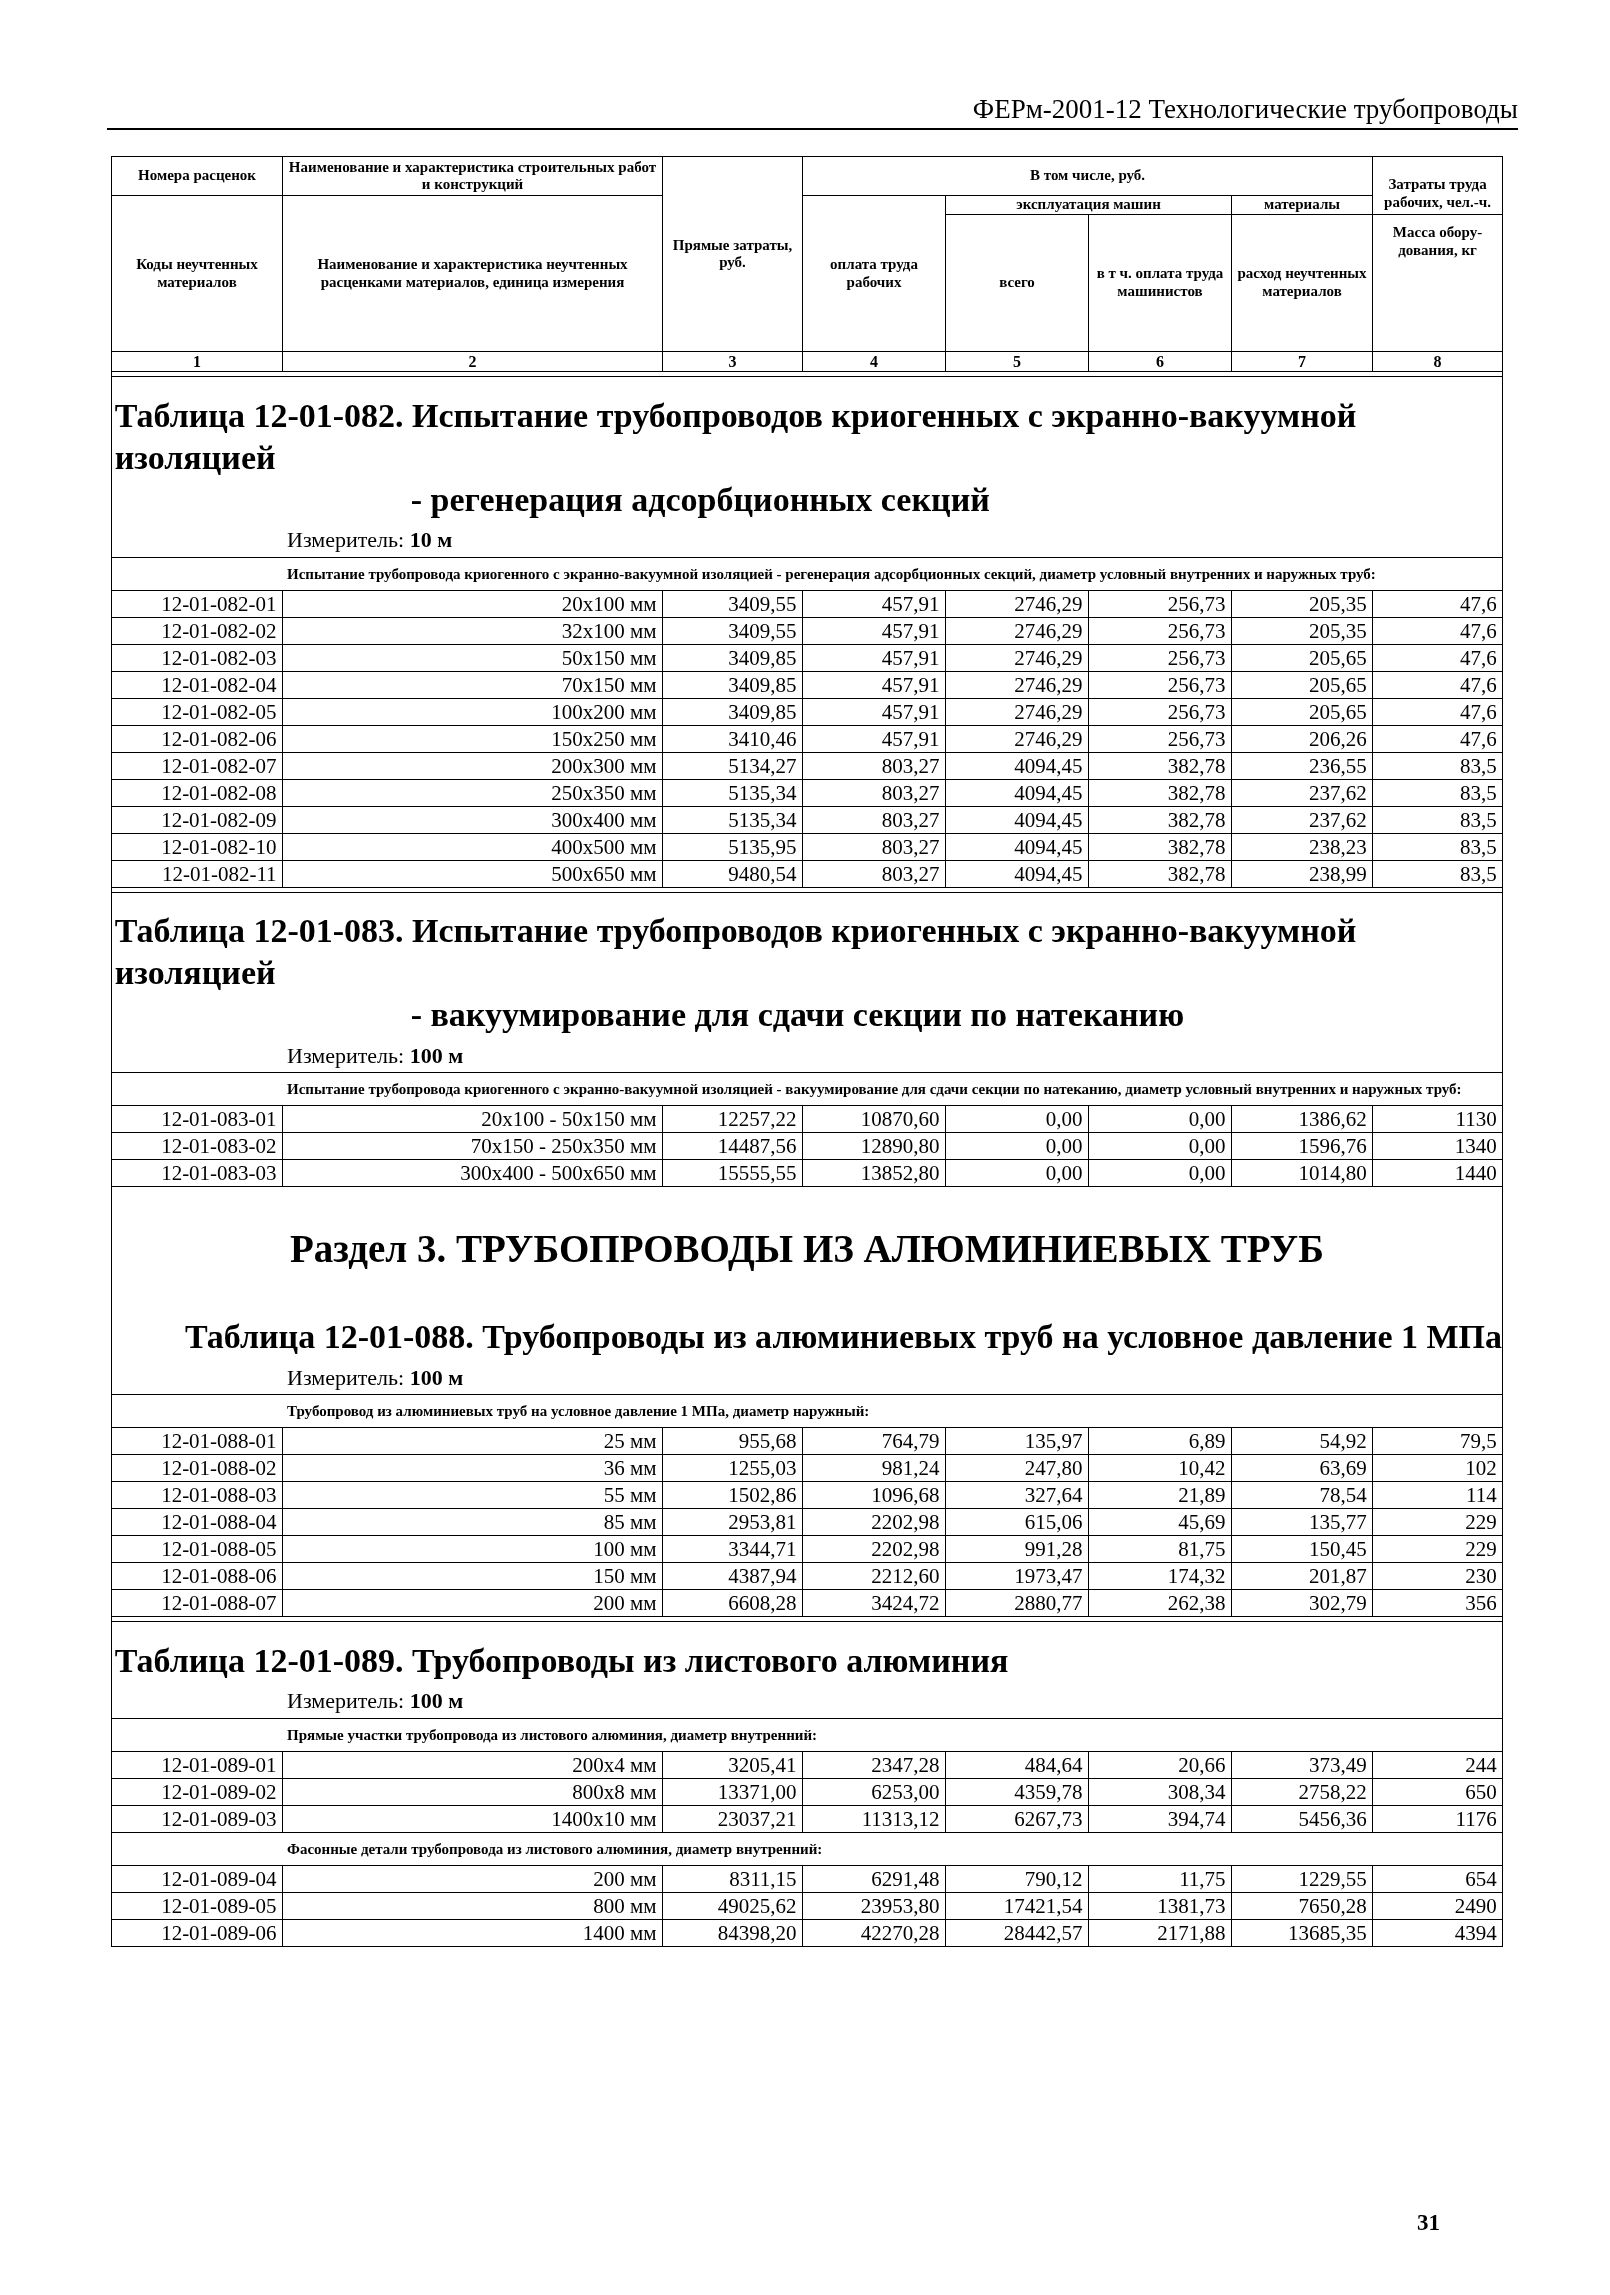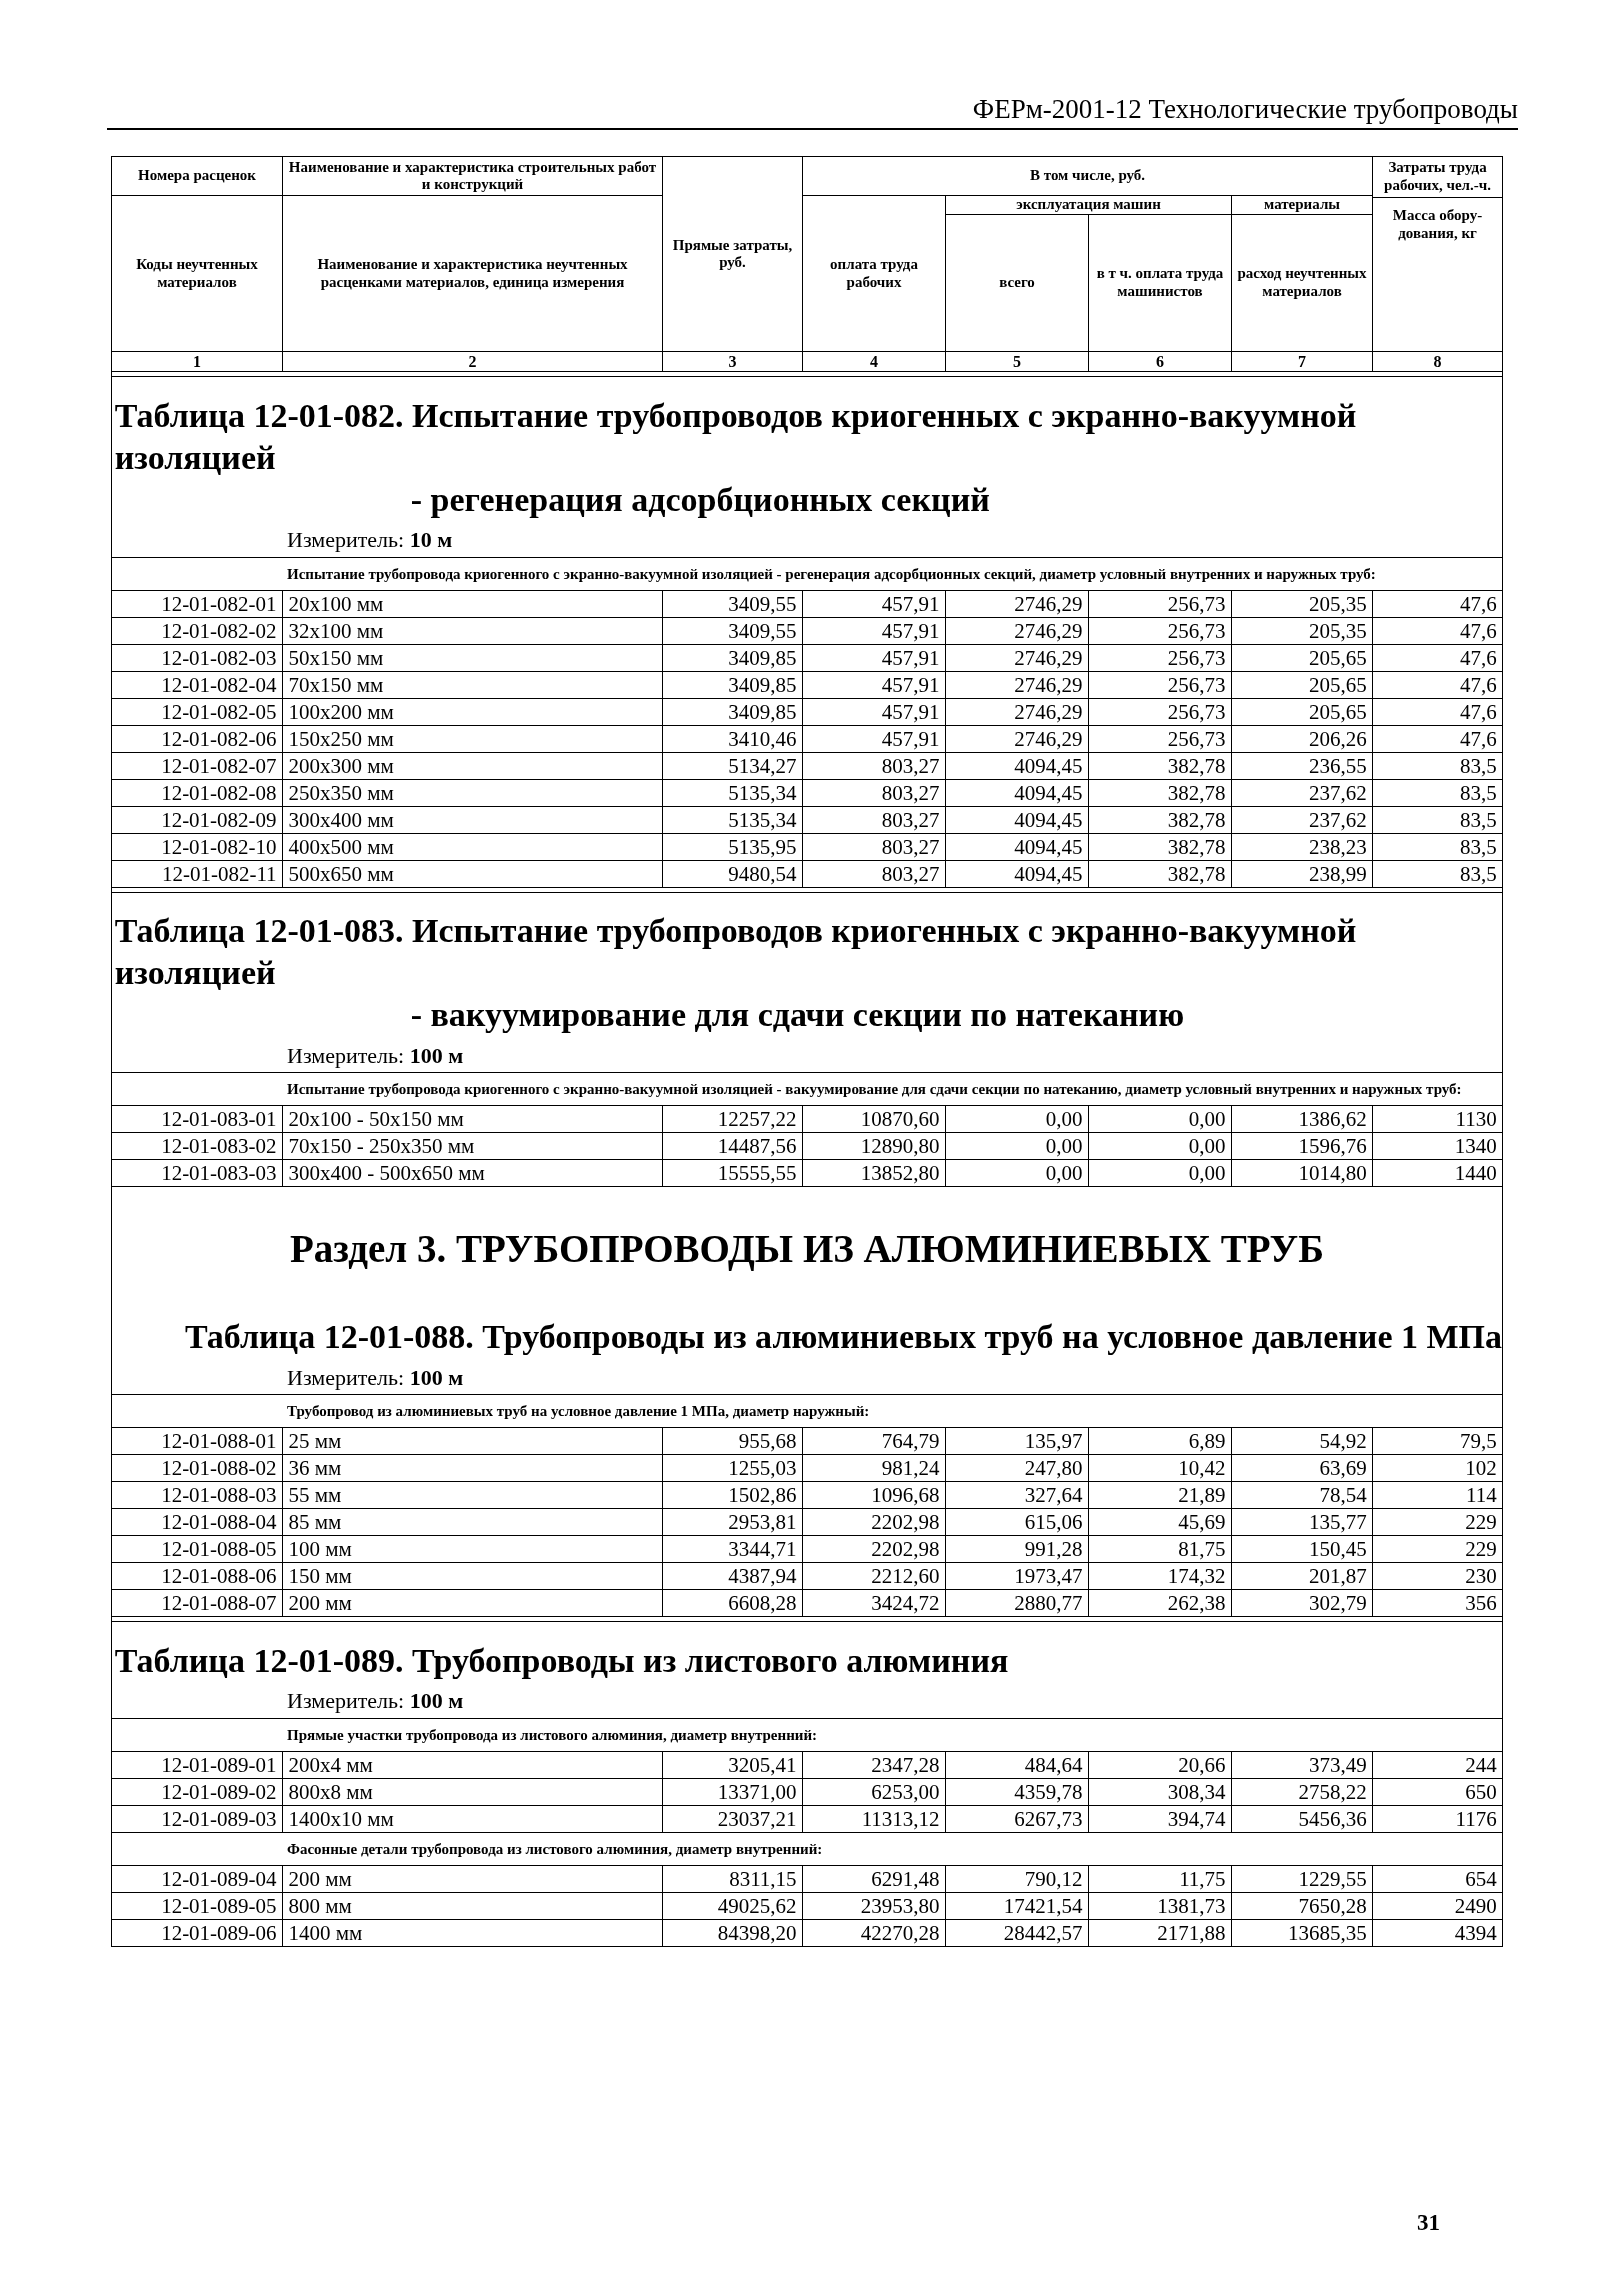--- a/index.html
+++ b/index.html
@@ -4,21 +4,21 @@
 <style>
   html,body{margin:0;padding:0;background:#fff;}
   body{width:1610px;height:2295px;position:relative;font-family:"Liberation Serif","DejaVu Serif",serif;color:#000;}
   .page-header{position:absolute;left:833px;top:94px;width:685px;text-align:right;font-size:27px;line-height:30px;}
   .hdr-rule{position:absolute;left:107px;top:128px;width:1411px;height:2px;background:#000;}
   .doc{position:absolute;left:111px;top:156px;width:1391px;border-collapse:collapse;table-layout:fixed;}
   .doc td{border:1.3px solid #000;padding:0 5.4px;font-size:21px;line-height:24px;vertical-align:middle;}
   .doc .h td{font-size:15px;line-height:17.5px;text-align:center;font-weight:bold;}
   .doc .num td{text-align:center;font-size:16px;font-weight:bold;height:19px;line-height:19px;}
   .doc td.code{text-align:right;white-space:nowrap;}
-  .doc td.name{text-align:left;white-space:nowrap;}
+  .doc td.name{text-align:right;white-space:nowrap;}
   .doc td.v{text-align:right;white-space:nowrap;}
   .doc tr.r td{height:26px;}
   .doc td.title{border-bottom:none;font-weight:bold;font-size:34px;line-height:42px;padding:17.5px 0 0 2.7px;}
   .doc td.title .t2{display:block;padding-left:296px;}
   .doc td.meter{border-top:none;font-size:22px;line-height:25.5px;padding:6.7px 0 4px 175px;font-weight:normal;}
   .doc td.meter b{font-weight:bold;}
   .doc td.group{font-weight:bold;font-size:15px;line-height:32px;padding:0 0 0 175px;}
   .doc td.section{border-bottom:none;text-align:center;font-weight:bold;font-size:39px;line-height:44px;padding:40px 0 27px 0;}
   .doc td.gap{height:4px;border-top:none;border-bottom:none;}
   .page-number{position:absolute;left:1417px;top:2210px;font-size:23px;font-weight:bold;}
@@ -40,21 +40,21 @@
       <col style="width:143px">
       <col style="width:141px">
       <col style="width:130px">
   </colgroup>
   <tbody id="doc-body">
     <tr class="h">
       <td style="height:38px">Номера расценок</td>
       <td>Наименование и характеристика строительных работ и конструкций</td>
       <td rowspan="3">Прямые затраты, руб.</td>
       <td colspan="4" style="height:16px">В том числе, руб.</td>
-      <td rowspan="3" style="vertical-align:top;padding-top:2px">
+      <td rowspan="3" style="vertical-align:top;padding-top:19px">
         <span>Затраты труда рабочих, чел.-ч.</span>
         <span class="hline"></span>
         <span style="display:block;padding-top:9.4px">Масса обору-дования, кг</span>
       </td>
     </tr>
     <tr class="h">
       <td rowspan="2" style="height:155px">Коды неучтенных материалов</td>
       <td rowspan="2">Наименование и характеристика неучтенных расценками материалов, единица измерения</td>
       <td rowspan="2">оплата труда рабочих</td>
       <td colspan="2" style="height:16px">эксплуатация машин</td>

